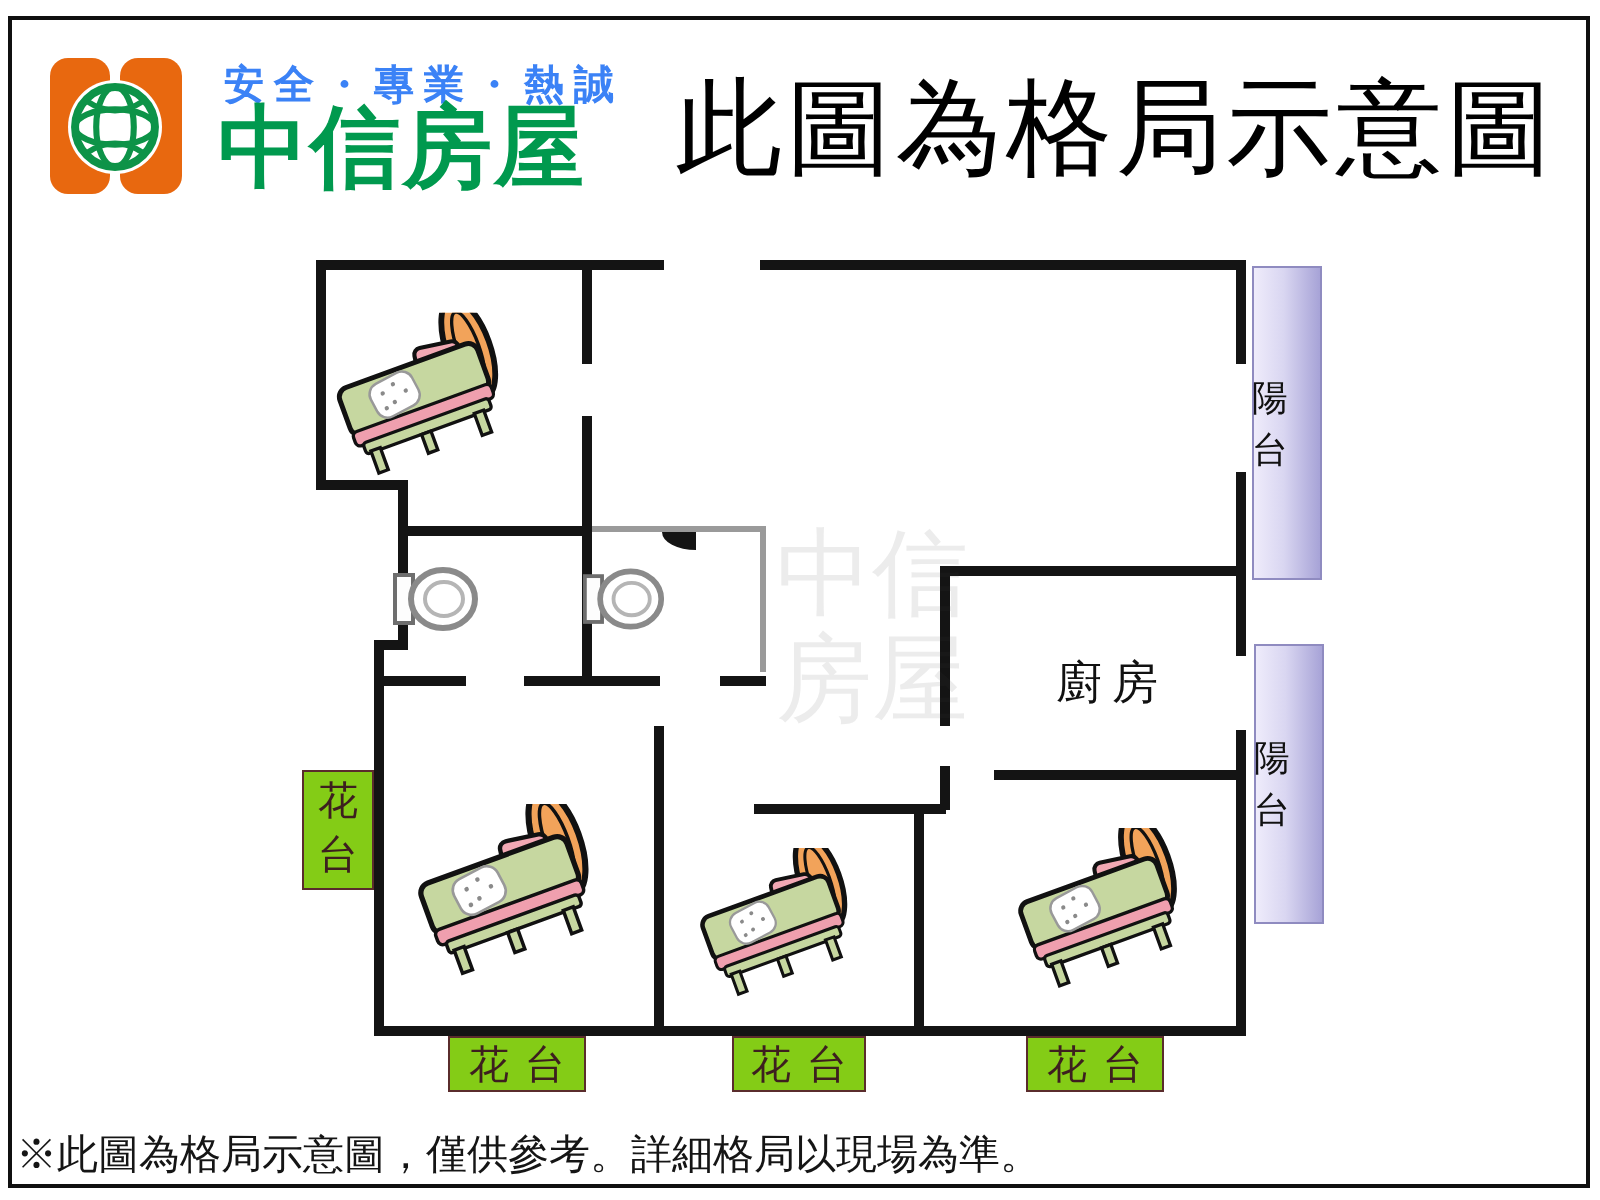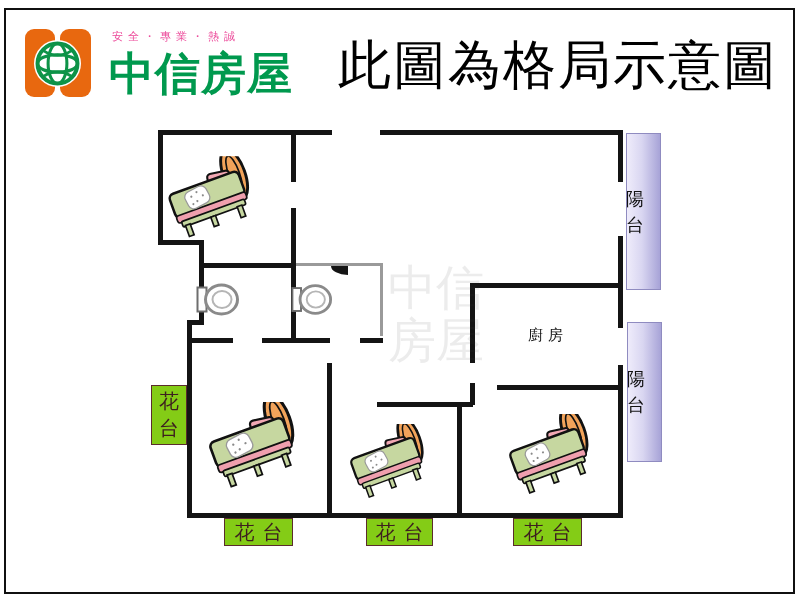--- a/index.html
+++ b/index.html
@@ -5,21 +5,21 @@
   html,body{margin:0;padding:0;background:#fff;}
   .stage{position:relative;width:800px;height:600px;background:#fff;overflow:hidden;
          font-family:"Liberation Sans", sans-serif;}
   .abs{position:absolute;}
   
   .frame{position:absolute;left:4px;top:8px;width:787px;height:582px;border:2px solid #101010;}
   
   .logo-blob{position:absolute;background:#e8680f;border-radius:9px;}
   .logo-notch{position:absolute;background:#ffffff;border-radius:4px;}
   .globe-disc{position:absolute;left:34px;top:40px;width:47px;height:47px;background:#fff;border-radius:50%;}
-  .slogan{position:absolute;left:112px;top:29px;font-size:11px;font-weight:normal;color:#ec4899;
+  .slogan{position:absolute;left:112px;top:29px;font-size:20px;font-weight:bold;color:#3b82f6;
           letter-spacing:5px;white-space:nowrap;}
   .brand{position:absolute;left:109px;top:44px;font-size:45px;font-weight:bold;color:#00994e;
          letter-spacing:1px;white-space:nowrap;}
   .title{position:absolute;left:338px;top:38px;font-size:53px;color:#000;letter-spacing:2px;
          font-family:"Liberation Serif", serif;white-space:nowrap;line-height:1.05;}
   
   .wb{position:absolute;background:#141414;}
   .wg{position:absolute;background:#9a9a9a;}
   .door-wedge{position:absolute;left:331px;top:266px;width:17px;height:9px;background:#141414;
               border-bottom-left-radius:100% 100%;}
@@ -130,21 +130,21 @@
   <div class="balcony" style="left:626px;top:133px;height:155px;"></div>
   <div class="bal-label" style="left:626px;top:186px;">陽台</div>
   <div class="balcony" style="left:627px;top:322px;height:138px;"></div>
   <div class="bal-label" style="left:627px;top:366px;">陽台</div>
 
   <div class="flower vert" style="left:151px;top:385px;width:36px;height:60px;">花台</div>
   <div class="flower" style="left:224px;top:518px;width:69px;height:28px;">花台</div>
   <div class="flower" style="left:366px;top:518px;width:67px;height:28px;">花台</div>
   <div class="flower" style="left:513px;top:518px;width:69px;height:28px;">花台</div>
 
-  <div class="room-label" style="left:528px;top:326px;font-size:15px;letter-spacing:5px;">廚房</div>
+  <div class="room-label" style="left:528px;top:326px;font-size:23px;letter-spacing:5px;">廚房</div>
   <div class="watermark">中信房屋</div>
 
   <svg class="abs" style="left:160px;top:156px;" width="100" height="84" viewBox="0 0 120 100">
       <use href="#bed-icon"></use>
     </svg>
   <svg class="abs" style="left:200px;top:402px;" width="106" height="88" viewBox="0 0 120 100">
       <use href="#bed-icon"></use>
     </svg>
   <svg class="abs" style="left:342px;top:424px;" width="92" height="76" viewBox="0 0 120 100">
       <use href="#bed-icon"></use>
@@ -152,14 +152,15 @@
   <svg class="abs" style="left:500px;top:414px;" width="100" height="82" viewBox="0 0 120 100">
       <use href="#bed-icon"></use>
     </svg>
   <svg class="abs" style="left:196px;top:282px;" width="44" height="36" viewBox="0 0 44 36">
       <use href="#toilet-icon"></use>
     </svg>
   <svg class="abs" style="left:291px;top:282px;" width="42" height="36" viewBox="0 0 44 36">
       <use href="#toilet-icon"></use>
     </svg>
 
+  <div class="footer-note">※此圖為格局示意圖，僅供參考。詳細格局以現場為準。</div>
 
 </div>
 
 </body></html>

